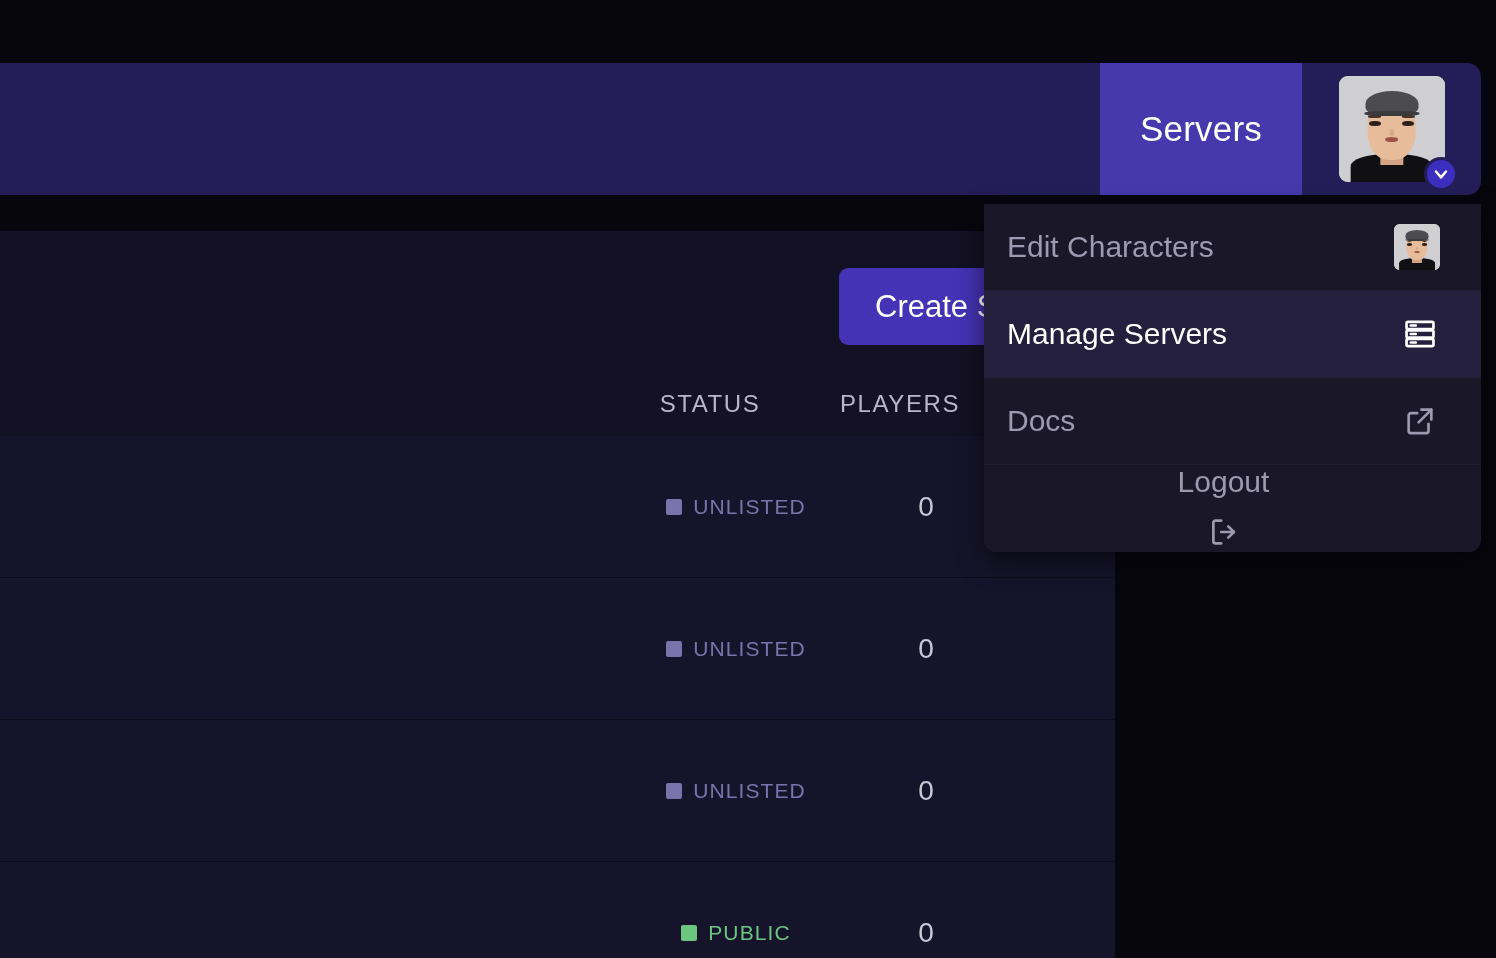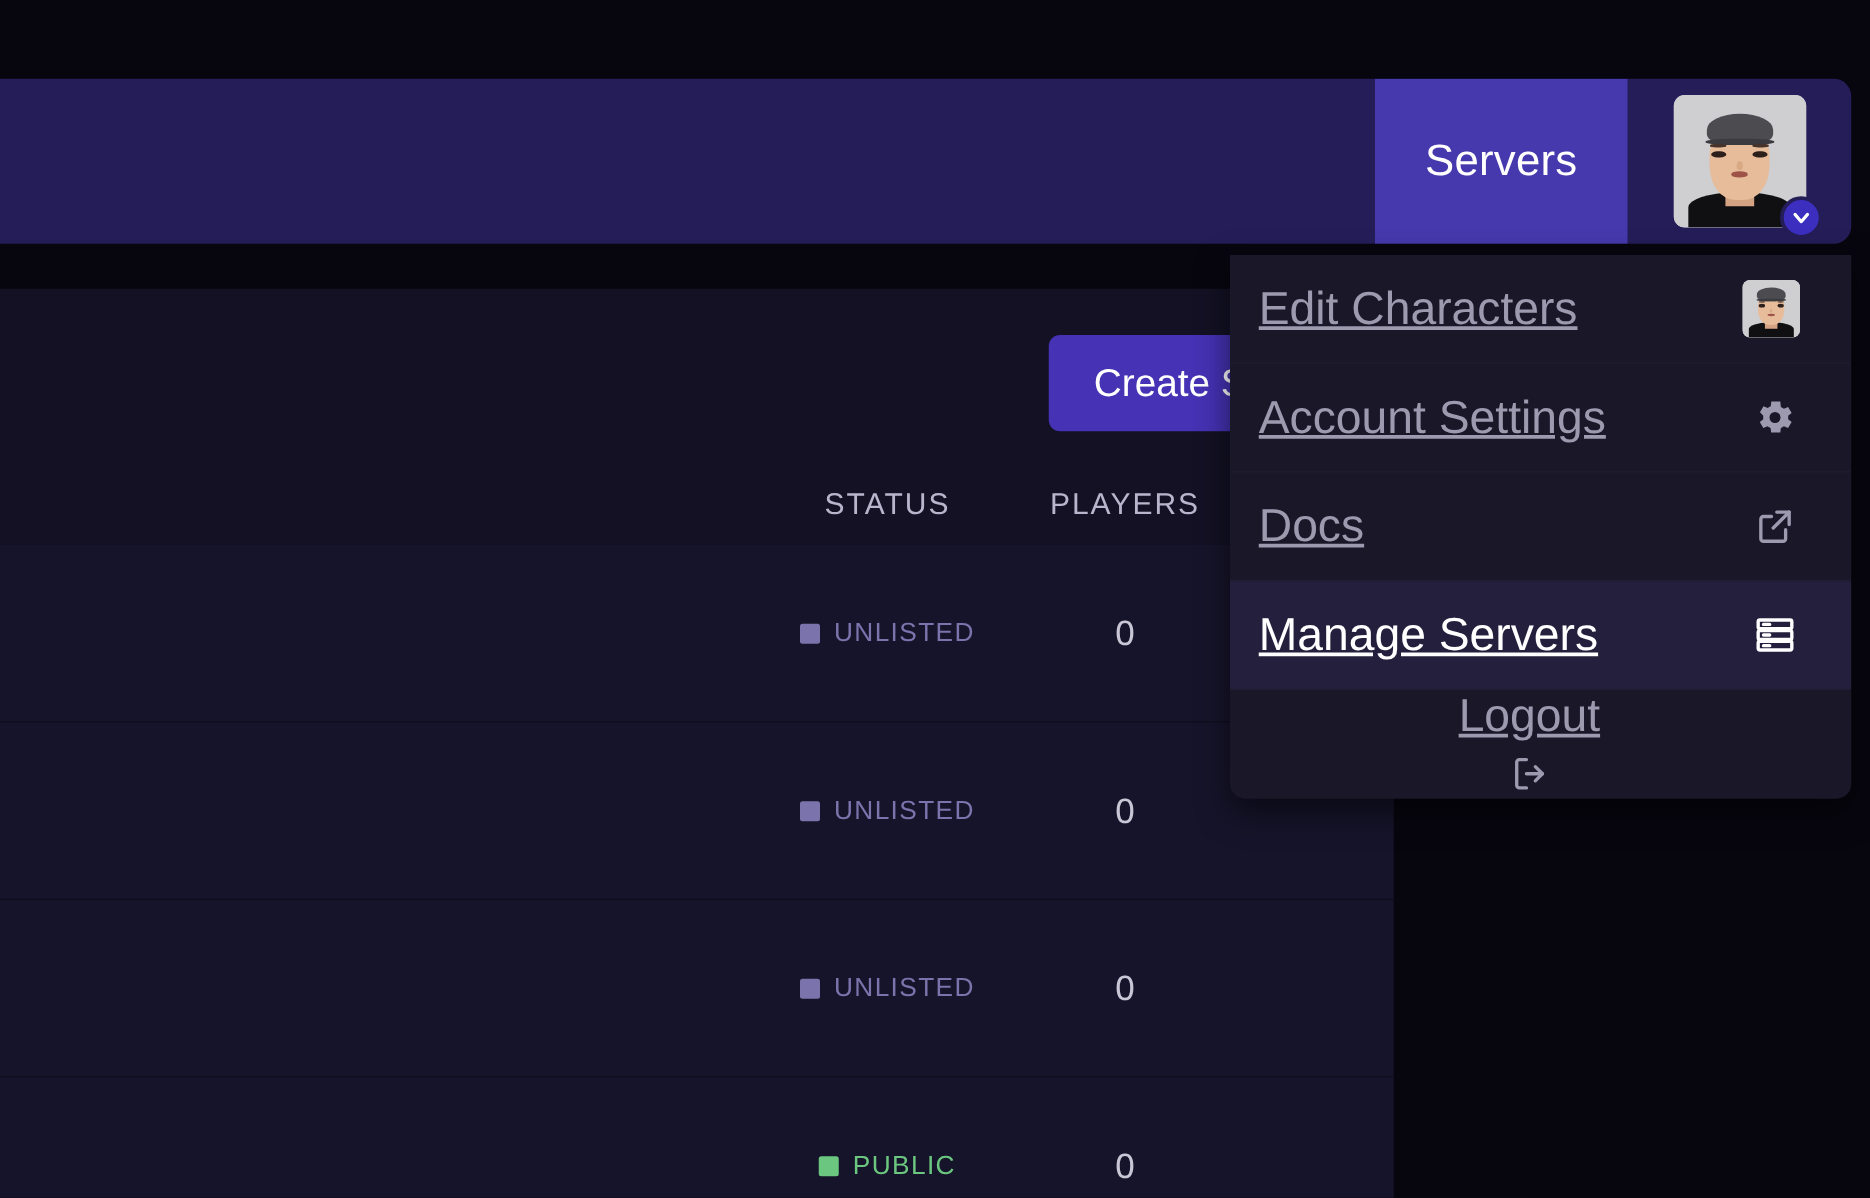--- a/index.html
+++ b/index.html
@@ -231,20 +231,21 @@
   .col-status{ width: 220px; }
   .col-players{ width: 160px; }
   .col-extra { flex: 1; }
 
   .trow {
     display: flex;
     align-items: center;
     height: 142px;
     background: #16142a;
     border-bottom: 1px solid #0e0c1c;
+    padding-left: 26px;
   }
   .trow .cell { text-align: center; }
   .status-cell {
     display: flex;
     align-items: center;
     justify-content: center;
     gap: 11px;
   }
   .status-dot {
     width: 16px;
@@ -279,23 +280,22 @@
     justify-content: space-between;
     height: 87px;
     padding: 0 41px 0 23px;
     border-bottom: 1px solid #211d33;
     cursor: pointer;
   }
   .menu-item:last-child { border-bottom: none; flex-direction: column; }
   .menu-item.active { background: #231f3c; }
   .menu-label {
     color: #9d99ae;
-    font-size: 37px;
+    font-size: 30px;
     white-space: nowrap;
-    text-decoration: underline;
   }
   .menu-item.active .menu-label { color: #ffffff; }
   .menu-icon {
     width: 40px;
     height: 40px;
     display: flex;
     align-items: center;
     justify-content: center;
     flex: none;
   }
@@ -417,53 +417,44 @@
               <span class="cap-brim"></span>
               <span class="brow l"></span>
               <span class="brow r"></span>
               <span class="eye l"></span>
               <span class="eye r"></span>
               <span class="nose"></span>
               <span class="mouth"></span>
             </span>
           </span>
         </div>
-        <div class="menu-item">
-          <span class="menu-label">Account Settings</span>
-          <span class="menu-icon">
-            <svg xmlns="http://www.w3.org/2000/svg" width="34" height="34" viewBox="0 0 24 24" fill="#9d99ae">
-              <path d="M19.4 13a7.9 7.9 0 0 0 0-2l2-1.5-2-3.4-2.4 1a7.7 7.7 0 0 0-1.7-1L15 3H9.9l-.3 2.6a7.7 7.7 0 0 0-1.7 1l-2.4-1-2 3.4L5.4 11a7.9 7.9 0 0 0 0 2l-2 1.5 2 3.4 2.4-1c.5.4 1.1.8 1.7 1l.3 2.6H15l.3-2.6c.6-.2 1.2-.6 1.7-1l2.4 1 2-3.4-2-1.5z"></path>
-              <circle cx="12" cy="12" r="3.1" fill="#1a1729"></circle>
-            </svg>
-          </span>
-        </div>
-        <div class="menu-item">
-          <span class="menu-label">Docs</span>
-          <span class="menu-icon">
-            <svg xmlns="http://www.w3.org/2000/svg" width="34" height="34" viewBox="0 0 24 24" fill="none" stroke="#9d99ae" stroke-width="1.9" stroke-linecap="round" stroke-linejoin="round">
-              <path d="M13 4h7v7"></path>
-              <path d="M20 4l-9 9"></path>
-              <path d="M18 14v5a1.5 1.5 0 0 1-1.5 1.5h-11A1.5 1.5 0 0 1 4 19V8a1.5 1.5 0 0 1 1.5-1.5H10"></path>
-            </svg>
-          </span>
-        </div>
         <div class="menu-item active">
           <span class="menu-label">Manage Servers</span>
           <span class="menu-icon">
             <svg xmlns="http://www.w3.org/2000/svg" width="34" height="34" viewBox="0 0 24 24" fill="none" stroke="#ffffff" stroke-width="1.9" stroke-linecap="round" stroke-linejoin="round">
               <rect x="2.5" y="3.5" width="19" height="5" rx="1"></rect>
               <rect x="2.5" y="9.5" width="19" height="5" rx="1"></rect>
               <rect x="2.5" y="15.5" width="19" height="5" rx="1"></rect>
               <line x1="5.5" y1="6" x2="9" y2="6"></line>
               <line x1="5.5" y1="12" x2="9" y2="12"></line>
               <line x1="5.5" y1="18" x2="9" y2="18"></line>
             </svg>
           </span>
         </div>
         <div class="menu-item">
+          <span class="menu-label">Docs</span>
+          <span class="menu-icon">
+            <svg xmlns="http://www.w3.org/2000/svg" width="34" height="34" viewBox="0 0 24 24" fill="none" stroke="#9d99ae" stroke-width="1.9" stroke-linecap="round" stroke-linejoin="round">
+              <path d="M13 4h7v7"></path>
+              <path d="M20 4l-9 9"></path>
+              <path d="M18 14v5a1.5 1.5 0 0 1-1.5 1.5h-11A1.5 1.5 0 0 1 4 19V8a1.5 1.5 0 0 1 1.5-1.5H10"></path>
+            </svg>
+          </span>
+        </div>
+        <div class="menu-item">
           <span class="menu-label">Logout</span>
           <span class="menu-icon">
             <svg xmlns="http://www.w3.org/2000/svg" width="34" height="34" viewBox="0 0 24 24" fill="none" stroke="#9d99ae" stroke-width="1.9" stroke-linecap="round" stroke-linejoin="round">
               <path d="M10 4H6a1.5 1.5 0 0 0-1.5 1.5v13A1.5 1.5 0 0 0 6 20h4"></path>
               <path d="M15 8l4 4-4 4"></path>
               <line x1="19" y1="12" x2="10" y2="12"></line>
             </svg>
           </span>
         </div>
       </div>

